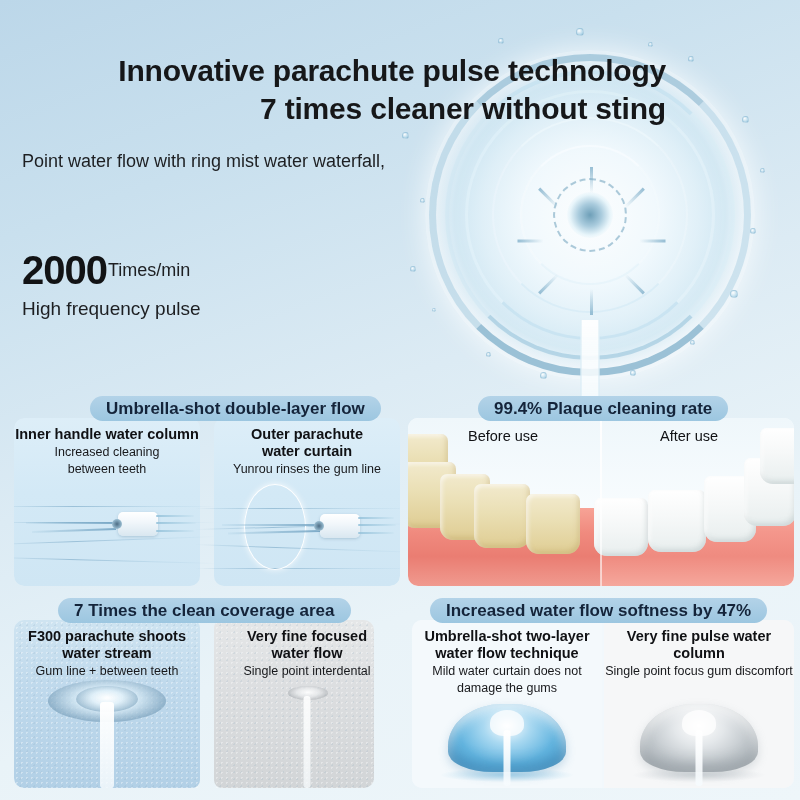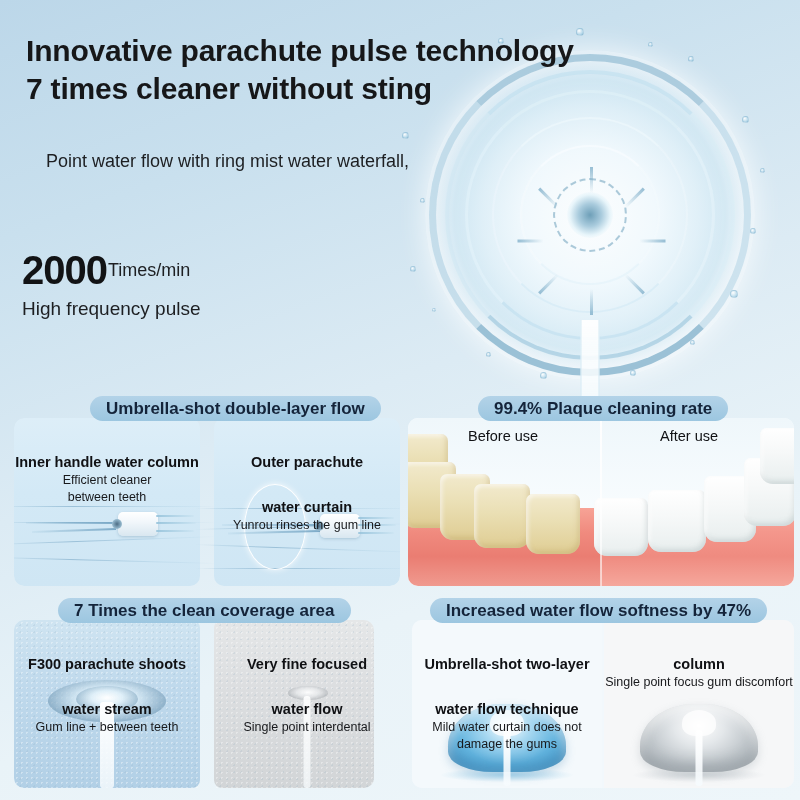--- a/index.html
+++ b/index.html
@@ -83,32 +83,32 @@
     position: absolute;
     left: 50%; transform: translateX(-50%);
     top: 300px; width: 19px; height: 110px;
     background: linear-gradient(to bottom, rgba(255,255,255,0.95), rgba(244,251,254,0.75));
     border-left: 1px solid rgba(200,228,242,0.7);
     border-right: 1px solid rgba(200,228,242,0.7);
   }
 
   
   .headline {
-    position: absolute; left: 26px; top: 32px;
+    position: absolute; left: 26px; top: 52px;
     width: 640px;
     font-size: 30px; line-height: 38px;
     font-weight: 700; color: #161719;
     letter-spacing: -0.2px;
+    text-align: right;
   }
   .subcopy {
     position: absolute; left: 22px; top: 148px;
     width: 450px;
     font-size: 18px; line-height: 26px;
     color: #1d1f22;
-    margin-left: 24px;
   }
   .bignum-row {
     position: absolute; left: 22px; top: 248px;
     display: flex; align-items: center;
   }
   .bignum { font-size: 40px; font-weight: 800; color: #121315; letter-spacing: -1px; }
   .bignum-unit { font-size: 18px; color: #1d1f22; margin-left: 1px; }
   .pulse-line {
     position: absolute; left: 22px; top: 298px;
     font-size: 19px; color: #1d1f22;
@@ -123,21 +123,21 @@
     border-radius: 13px;
     background: linear-gradient(to bottom, #b3d3e8, #9cc6e0);
     color: #14243a;
     font-size: 17px; font-weight: 700;
     white-space: nowrap;
     z-index: 6;
   }
   .panel { position: absolute; border-radius: 10px; overflow: hidden; }
   .sub { position: absolute; top: 0; bottom: 0; }
   .cap { position: absolute; left: 0; right: 0; top: 8px; text-align: center; z-index: 3; }
-  .cap .t1 { font-size: 14.5px; font-weight: 700; color: #101114; line-height: 17px; margin-top: 28px; }
+  .cap .t1 { font-size: 14.5px; font-weight: 700; color: #101114; line-height: 17px; }
   .cap .t2 { font-size: 12.5px; color: #17181b; line-height: 15px; margin-top: 2px; }
 
   
   #panelA { left: 14px; top: 418px; width: 386px; height: 168px; }
   .subA {
     width: 186px;
     border-radius: 10px;
     background:
       linear-gradient(to bottom, #ddeef8 0%, #d3e9f6 45%, #cfe6f4 100%);
   }
@@ -331,21 +331,21 @@
       <div class="wave" style="top:122px;transform:rotate(-2deg);"></div>
       <div class="wave" style="top:142px;transform:rotate(1.5deg);"></div>
       <div class="jet" style="left:12px;top:104px;width:92px;"></div>
       <div class="jet" style="left:18px;top:110px;width:84px;transform:rotate(-2deg);"></div>
       <div class="nozzle" style="left:104px;top:94px;"></div>
       <div class="tube" style="left:142px;top:97px;width:38px;"></div>
       <div class="tube" style="left:142px;top:104px;width:40px;"></div>
       <div class="tube" style="left:142px;top:112px;width:38px;"></div>
       <div class="cap">
         <div class="t1">Inner handle water column</div>
-        <div class="t2">Efficient cleaner</div>
+        <div class="t2">Increased cleaning</div>
         <div class="t2">between teeth</div>
       </div>
     </div>
 
     <div class="sub subA right">
       <div class="wave" style="top:90px;"></div>
       <div class="wave" style="top:108px;transform:rotate(-1.5deg);"></div>
       <div class="wave" style="top:130px;transform:rotate(2deg);"></div>
       <div class="wave" style="top:150px;"></div>
       <div class="curtain" style="left:30px;top:66px;"></div>
@@ -435,19 +435,20 @@
       </div>
     </div>
 
     <div class="sub subD right">
       <div class="gel-base clear" style="top:148px;"></div>
       <div class="gel clear" style="left:36px;top:84px;">
         <div class="gel-notch"></div>
       </div>
       <div class="gel-stem" style="top:110px;"></div>
       <div class="cap">
+        <div class="t1">Very fine pulse water</div>
         <div class="t1">column</div>
         <div class="t2">Single point focus gum discomfort</div>
       </div>
     </div>
   </div>
 
 </div>
 
 </body></html>

